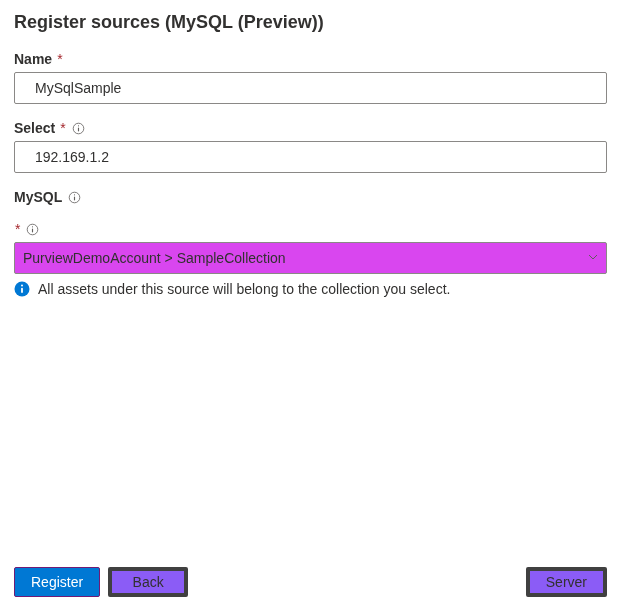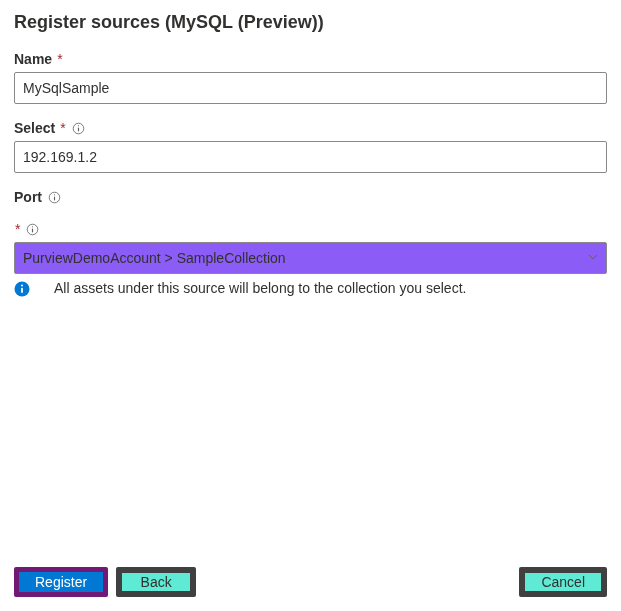--- a/index.html
+++ b/index.html
@@ -54,21 +54,21 @@
       margin-left: 2px;
       color: #605e5c;
     }
     .info-icon svg {
       width: 13px;
       height: 13px;
     }
     .text-input {
       width: 100%;
       height: 32px;
-      padding: 0 8px;
+      padding: 0 20px;
       border: 1px solid #8a8886;
       border-radius: 2px;
       font-size: 14px;
       font-family: inherit;
       color: #323130;
       outline: none;
       background: #ffffff;
     }
     .select-wrapper {
       position: relative;
@@ -77,41 +77,41 @@
     .select-input {
       width: 100%;
       height: 32px;
       padding: 0 30px 0 8px;
       border: 1px solid #8a8886;
       border-radius: 2px;
       font-size: 14px;
       font-family: inherit;
       color: #323130;
       outline: none;
-      background: #8b5cf6;
+      background: #d946ef;
       cursor: pointer;
       display: flex;
       align-items: center;
     }
     .chevron-down {
       position: absolute;
       right: 8px;
       top: 50%;
       transform: translateY(-50%);
       pointer-events: none;
       color: #605e5c;
     }
     .chevron-down svg {
       width: 12px;
       height: 12px;
     }
     .help-row {
       display: flex;
-      align-items: flex-start;
-      gap: 24px;
+      align-items: center;
+      gap: 8px;
       margin-top: 6px;
     }
     .help-icon {
       width: 16px;
       height: 16px;
       flex-shrink: 0;
       margin-top: 1px;
     }
     .help-icon svg {
       width: 16px;
@@ -133,28 +133,28 @@
       gap: 8px;
     }
     .btn {
       min-width: 80px;
       height: 30px;
       padding: 0 16px;
       border-radius: 2px;
       font-size: 14px;
       font-family: inherit;
       cursor: pointer;
-      border: 6px solid #404040;
-      background: #5eead4;
+      border: 4px solid #404040;
+      background: #8b5cf6;
       color: #323130;
     }
     .btn-primary {
       background: #0078d4;
       color: #ffffff;
-      border: 5px solid #701a75;
+      border: 1px solid #701a75;
     }
   </style>
 </head>
 <body>
 
 <div class="content">
   <h1 class="page-title">Register sources (MySQL (Preview))</h1>
 
   <div class="form-group">
     <div class="form-label">
@@ -174,21 +174,21 @@
           <line x1="8" y1="7" x2="8" y2="11.5" stroke-width="1.4"></line>
           <circle cx="8" cy="4.7" r="0.7" fill="currentColor" stroke="none"></circle>
         </svg>
       </span>
     </div>
     <input type="text" class="text-input" value="192.169.1.2" style="">
   </div>
 
   <div class="form-group">
     <div class="form-label">
-      <span>Port</span>
+      <span>MySQL</span>
       <span class="info-icon">
         <svg viewBox="0 0 16 16" fill="none" stroke="currentColor" stroke-width="1">
           <circle cx="8" cy="8" r="6.5"></circle>
           <line x1="8" y1="7" x2="8" y2="11.5" stroke-width="1.4"></line>
           <circle cx="8" cy="4.7" r="0.7" fill="currentColor" stroke="none"></circle>
         </svg>
       </span>
     </div>
   </div>
 
@@ -224,14 +224,14 @@
       <span class="help-text">All assets under this source will belong to the collection you select.</span>
     </div>
   </div>
 </div>
 
 <div class="footer">
   <div class="footer-left">
     <button class="btn btn-primary">Register</button>
     <button class="btn">Back</button>
   </div>
-  <button class="btn">Cancel</button>
+  <button class="btn">Server</button>
 </div>
 
 </body></html>

